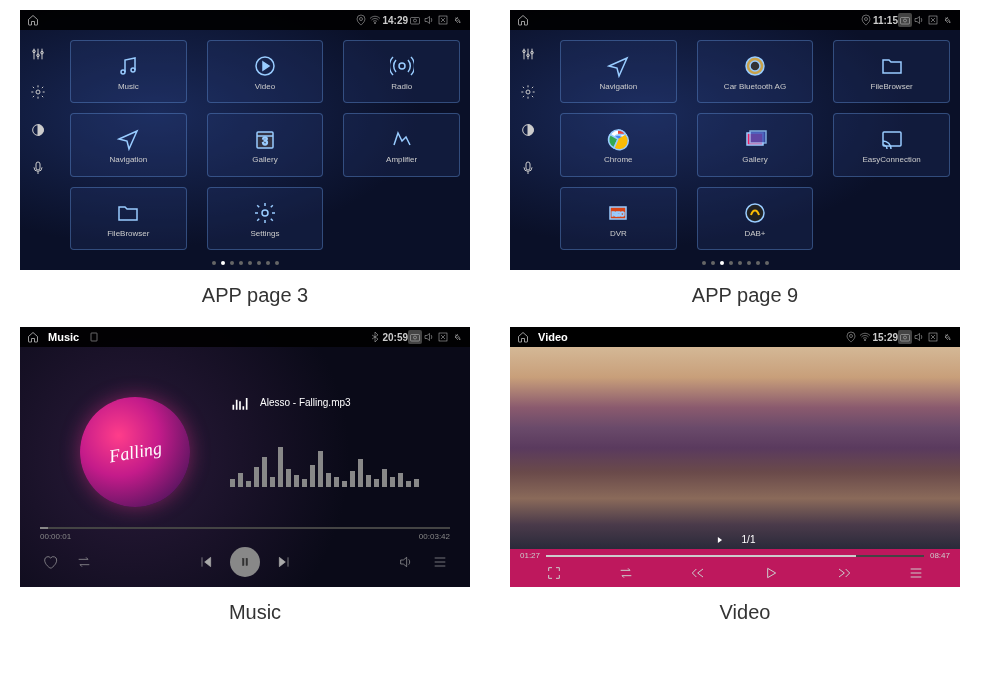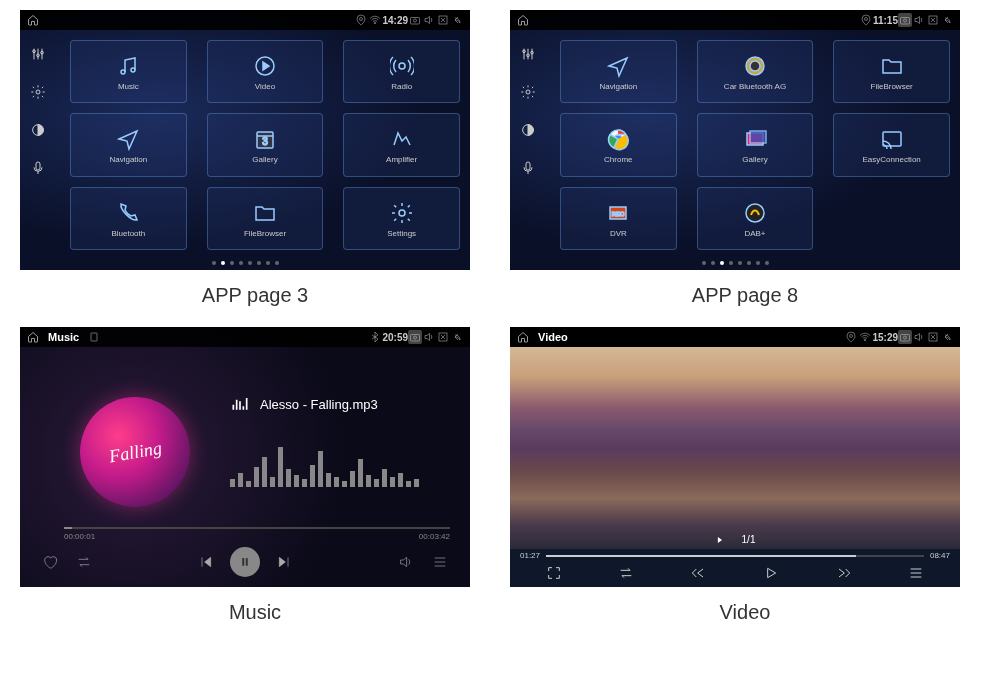--- a/index.html
+++ b/index.html
@@ -54,29 +54,29 @@
   .dot.active { background: #fff; }
   
   .album {
     position: absolute; left: 60px; top: 70px; width: 110px; height: 110px;
     border-radius: 50%;
     background: radial-gradient(circle at 35% 35%, #ff3d8a, #c41b8a 40%, #5a1560 80%);
     display: flex; align-items: center; justify-content: center;
     box-shadow: 0 0 20px rgba(255,50,150,0.4);
   }
   .album-text { font-family: cursive; color: #fff; font-size: 18px; font-style: italic; transform: rotate(-10deg); }
-  .song-title { position: absolute; left: 240px; top: 70px; color: #fff; font-size: 13px; }
+  .song-title { position: absolute; left: 240px; top: 70px; color: #fff; font-size: 10px; }
   .eq-icon { position: absolute; left: 210px; top: 66px; }
   .eq-icon svg { width: 20px; height: 20px; stroke: #fff; fill: none; }
   .visualizer {
     position: absolute; left: 210px; top: 100px; width: 200px; height: 60px;
     display: flex; align-items: flex-end; gap: 3px;
   }
   .vb { width: 5px; background: #888; }
-  .progress { position: absolute; left: 20px; right: 20px; top: 200px; margin-left: 24px; }
+  .progress { position: absolute; left: 20px; right: 20px; top: 200px; }
   .progress-bar { height: 2px; background: #444; position: relative; }
   .progress-fill { height: 100%; background: #888; width: 2%; }
   .progress-times { display: flex; justify-content: space-between; color: #888; font-size: 8px; margin-top: 3px; }
   .music-controls {
     position: absolute; left: 20px; right: 20px; bottom: 10px;
     display: flex; align-items: center; gap: 14px;
   }
   .mc { width: 20px; height: 20px; display: flex; align-items: center; justify-content: center; }
   .mc svg { width: 16px; height: 16px; stroke: #aaa; fill: #aaa; }
   .mc.play { width: 30px; height: 30px; background: #888; border-radius: 50%; }
@@ -87,21 +87,21 @@
     position: absolute; left: 0; right: 0; top: 20px; bottom: 38px;
     background: linear-gradient(to bottom,
       #d4b896 0%, #c89f7a 15%,
       #8a5a6e 30%, #6a4a6a 40%,
       #5a3a5e 50%, #6a4a4a 62%,
       #8a6a5a 75%, #4a3a4a 88%, #2a2a3a 100%);
     position: absolute;
   }
   .video-bar {
     position: absolute; left: 0; right: 0; bottom: 0; height: 38px;
-    background: #0f172a;
+    background: #be185d;
     display: flex; flex-direction: column;
   }
   .video-progress { display: flex; align-items: center; gap: 6px; padding: 2px 10px; }
   .video-progress-bar { flex: 1; height: 2px; background: #444; }
   .vtime { color: #ccc; font-size: 8px; }
   .video-controls { display: flex; justify-content: space-around; align-items: center; flex: 1; padding: 0 8px; }
   .vc svg { width: 16px; height: 16px; stroke: #ccc; fill: none; stroke-width: 1.5; }
   .video-count { position: absolute; bottom: 42px; left: 50%; transform: translateX(-50%); color: #fff; font-size: 10px; display: flex; align-items: center; gap: 17px; }
   .video-count svg { width: 10px; height: 10px; fill: #fff; }
 </style>
@@ -231,28 +231,20 @@
             <div class="app-icon">
               <svg viewBox="0 0 24 24">
                 <path d="M4 18l4-12 4 8 4-4 4 8" stroke="#9cf" fill="none"></path>
               </svg>
             </div>
             <div class="app-label">Amplifier</div>
           </div>
           <div class="app-item">
             <div class="app-icon">
               <svg viewBox="0 0 24 24">
-                <path d="M5 3c-1 6 10 17 16 16l-2-5-4 1c-2-1-5-4-6-6l1-4z" stroke="#9cf" fill="none"></path>
-              </svg>
-            </div>
-            <div class="app-label">Bluetooth</div>
-          </div>
-          <div class="app-item">
-            <div class="app-icon">
-              <svg viewBox="0 0 24 24">
                 <path d="M3 6h6l2 2h10v11H3z" stroke="#9cf" fill="none"></path>
               </svg>
             </div>
             <div class="app-label">FileBrowser</div>
           </div>
           <div class="app-item">
             <div class="app-icon">
               <svg viewBox="0 0 24 24">
                 <circle cx="12" cy="12" r="3" stroke="#9cf"></circle>
                 <path d="M12 2v3M12 19v3M4.2 4.2l2 2M17.8 17.8l2 2M2 12h3M19 12h3M4.2 19.8l2-2M17.8 6.2l2-2" stroke="#9cf"></path>
@@ -418,21 +410,21 @@
           <span class="dot"></span>
           <span class="dot"></span>
           <span class="dot active"></span>
           <span class="dot"></span>
           <span class="dot"></span>
           <span class="dot"></span>
           <span class="dot"></span>
           <span class="dot"></span>
         </div>
     </div>
-    <div class="caption">APP page 8</div>
+    <div class="caption">APP page 9</div>
   </div>
 
   <div class="cell">
     <div class="panel panel-music">
       <div class="statusbar">
         <div class="sb-left">
           <span class="sb-icon">
               <svg viewBox="0 0 24 24">
                 <path d="M3 11l9-8 9 8v10a1 1 0 01-1 1h-5v-7h-6v7H4a1 1 0 01-1-1z" fill="none" stroke="#ccc" stroke-width="1.5"></path>
               </svg>

